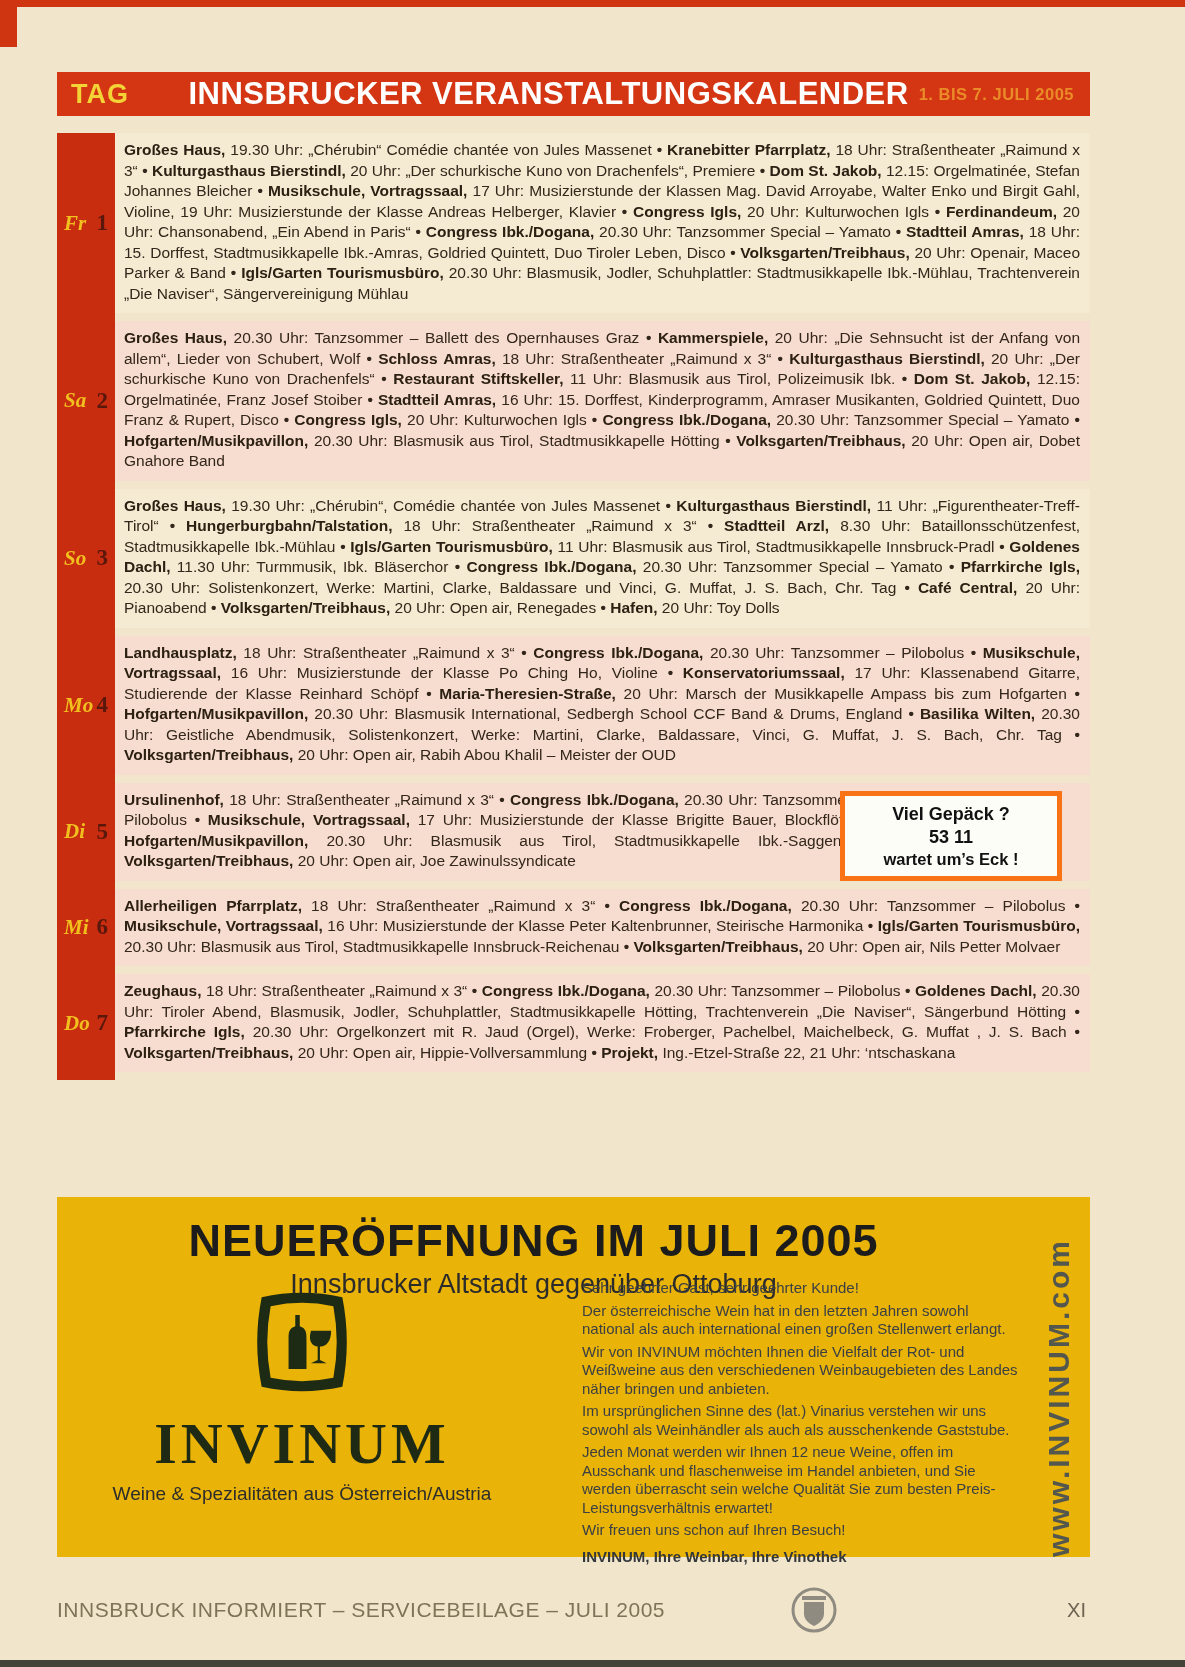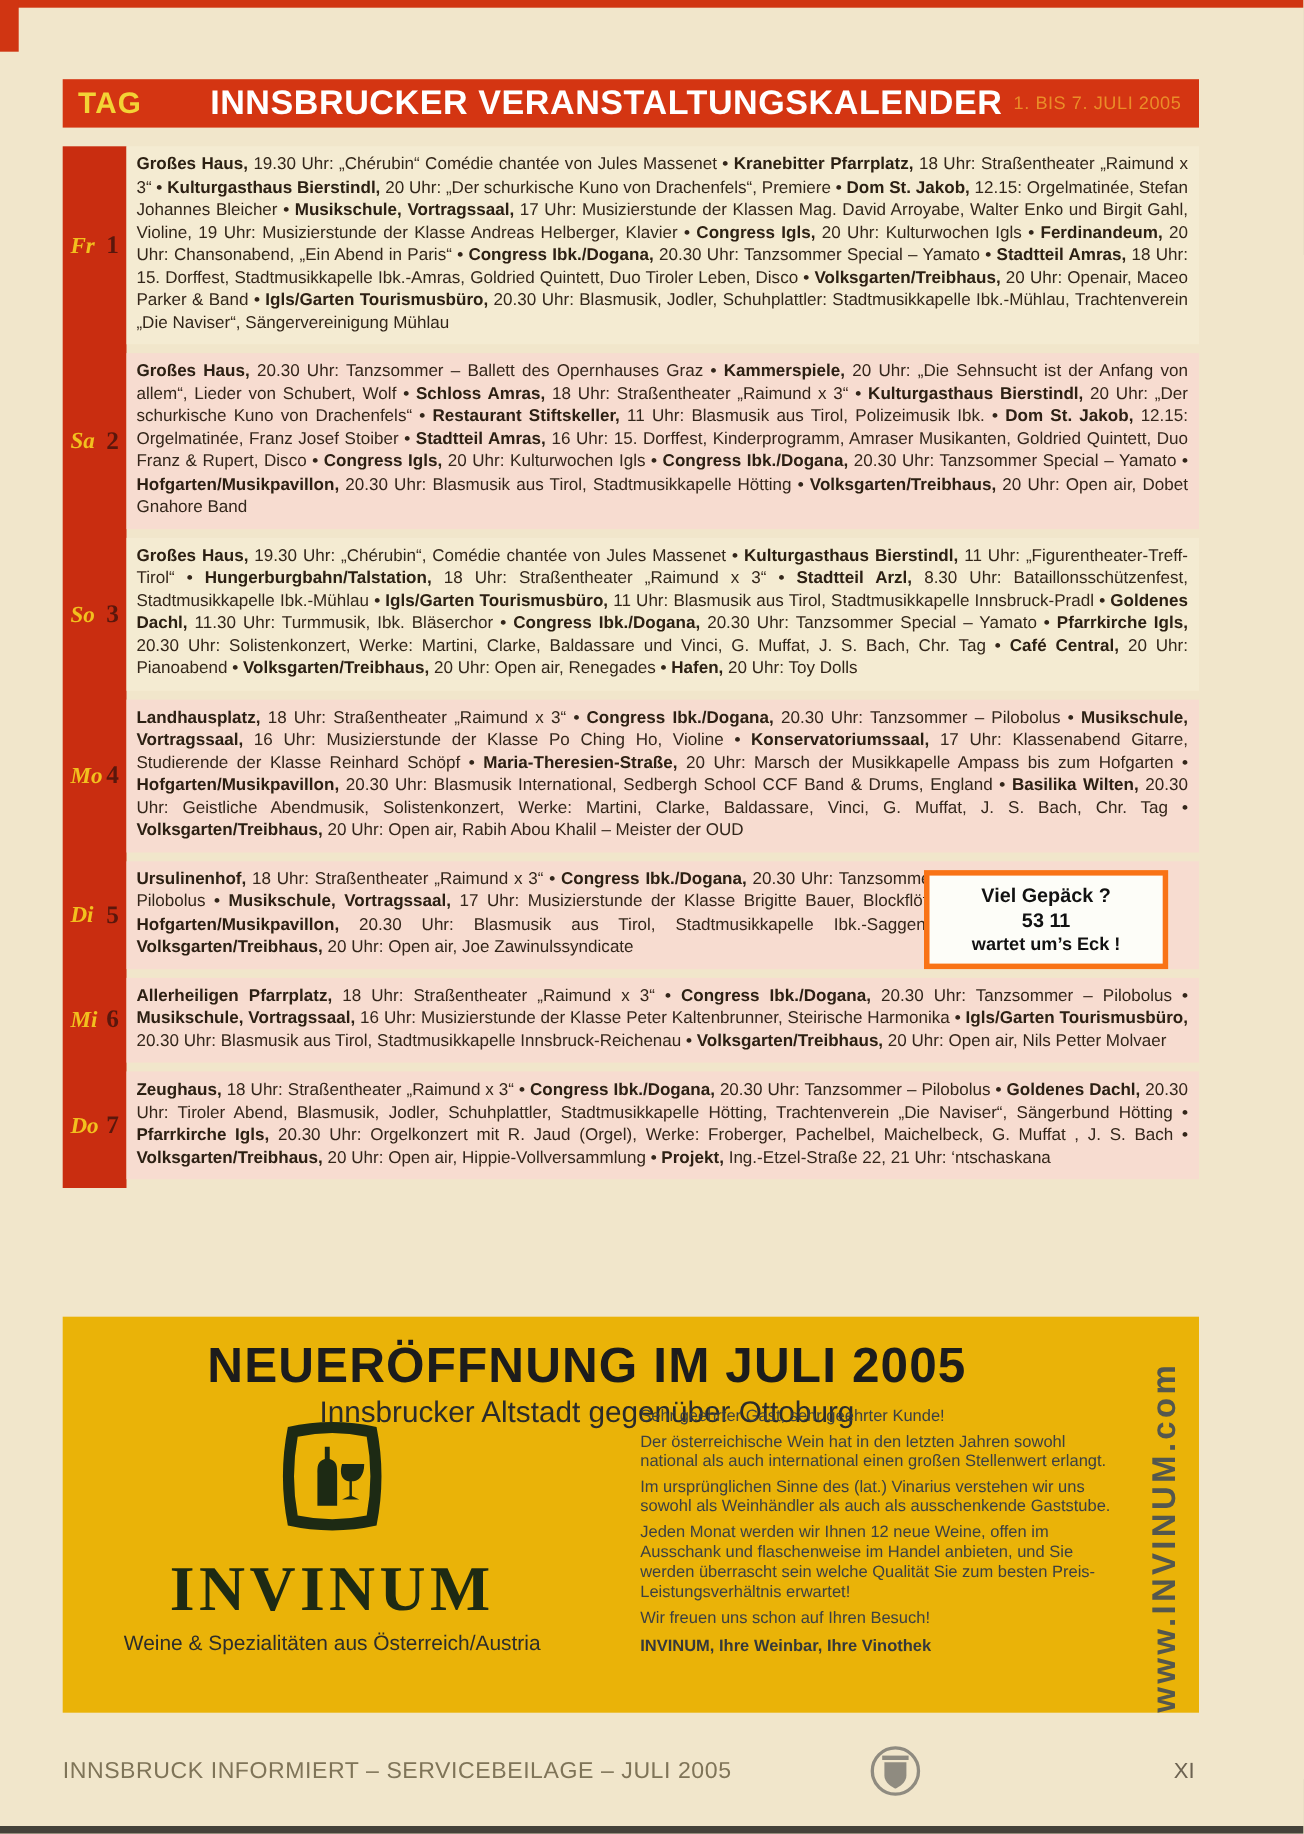--- a/index.html
+++ b/index.html
@@ -9,21 +9,21 @@
   
   .edge-top{position:absolute;left:0;top:0;width:100%;height:7px;background:#d03512;}
   .edge-corner{position:absolute;left:0;top:0;width:17px;height:47px;background:#d03512;}
   .edge-bottom{position:absolute;left:0;bottom:0;width:100%;height:7px;background:#45423a;}
 
   
   .cal-header{position:absolute;left:57px;top:72px;width:1033px;height:44px;background:#d43512;
     display:flex;align-items:center;}
   .tag-label{color:#f3d335;font-size:27px;font-weight:bold;padding-left:14px;width:120px;letter-spacing:1px;}
   .cal-title{color:#ffffff;font-size:31px;font-weight:bold;letter-spacing:.5px;flex:1;text-align:center;white-space:nowrap;}
-  .cal-range{color:#ea8d28;font-size:16.5px;font-weight:normal;padding:0 16px 0 10px;white-space:nowrap;letter-spacing:.5px;}
+  .cal-range{color:#ea8d28;font-size:16.5px;font-weight:bold;padding:0 16px 0 10px;white-space:nowrap;letter-spacing:.5px;}
 
   
   .calendar{position:absolute;left:57px;top:133px;width:1033px;}
   .red-col{position:absolute;left:0;top:0;bottom:0;width:58px;background:#c92d10;}
   .cal-rows{position:relative;}
   .cal-row{display:flex;margin-bottom:8px;position:relative;}
   .day-cell{width:58px;flex:0 0 58px;display:flex;align-items:center;justify-content:space-between;
     padding:0 7px;box-sizing:border-box;position:relative;z-index:1;}
   .day-abbr{font-family:"Liberation Serif",serif;font-style:italic;font-weight:bold;font-size:21px;color:#f2c01e;}
   .day-num{font-family:"Liberation Serif",serif;font-weight:bold;font-size:23px;color:#5a170c;}
@@ -150,20 +150,21 @@
         <path d="M58 40 l18 0 c0 10 -5 14 -9 14 0 0 -1 0 -1 0 l0 12 6 3 -14 0 6 -3 0 -12 c-4 0 -9 -4 -6 -14 Z" fill="#1d2a14"></path>
       </svg>
       <div class="brand-name">INVINUM</div>
       <div class="brand-tagline">Weine &amp; Spezialitäten aus Österreich/Austria</div>
     </div>
 
     <div class="ad-body">
       <div>
           <p>Sehr geehrter Gast, sehr geehrter Kunde!</p>
           <p>Der österreichische Wein hat in den letzten Jahren sowohl national als auch international einen großen Stellenwert erlangt.</p>
+          <p>Wir von INVINUM möchten Ihnen die Vielfalt der Rot- und Weißweine aus den verschiedenen Weinbaugebieten des Landes näher bringen und anbieten.</p>
           <p>Im ursprünglichen Sinne des (lat.) Vinarius verstehen wir uns sowohl als Weinhändler als auch als ausschenkende Gaststube.</p>
           <p>Jeden Monat werden wir Ihnen 12 neue Weine, offen im Ausschank und flaschenweise im Handel anbieten, und Sie werden überrascht sein welche Qualität Sie zum besten Preis-Leistungsverhältnis erwartet!</p>
           <p>Wir freuen uns schon auf Ihren Besuch!</p>
         </div>
       <div class="ad-closing">INVINUM, Ihre Weinbar, Ihre Vinothek</div>
     </div>
 
     <div class="vertical-web">www.INVINUM.com</div>
   </div>
 

